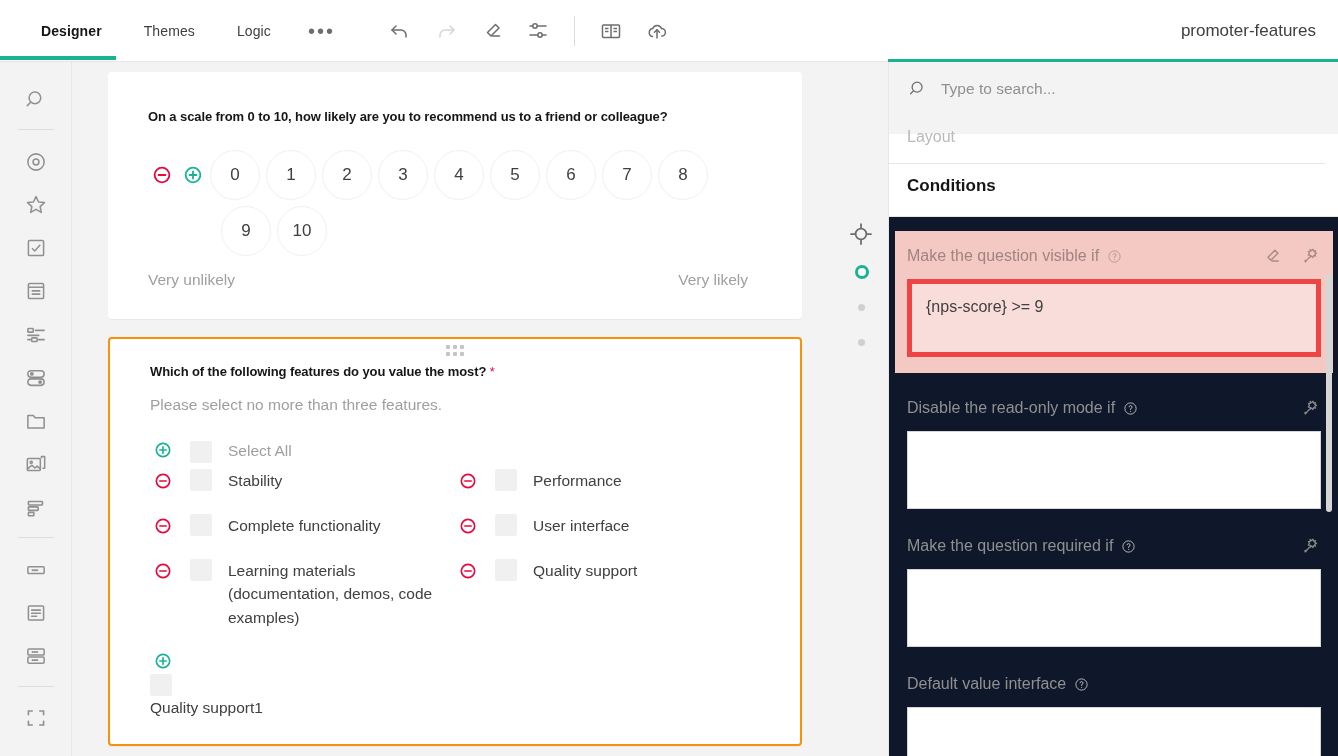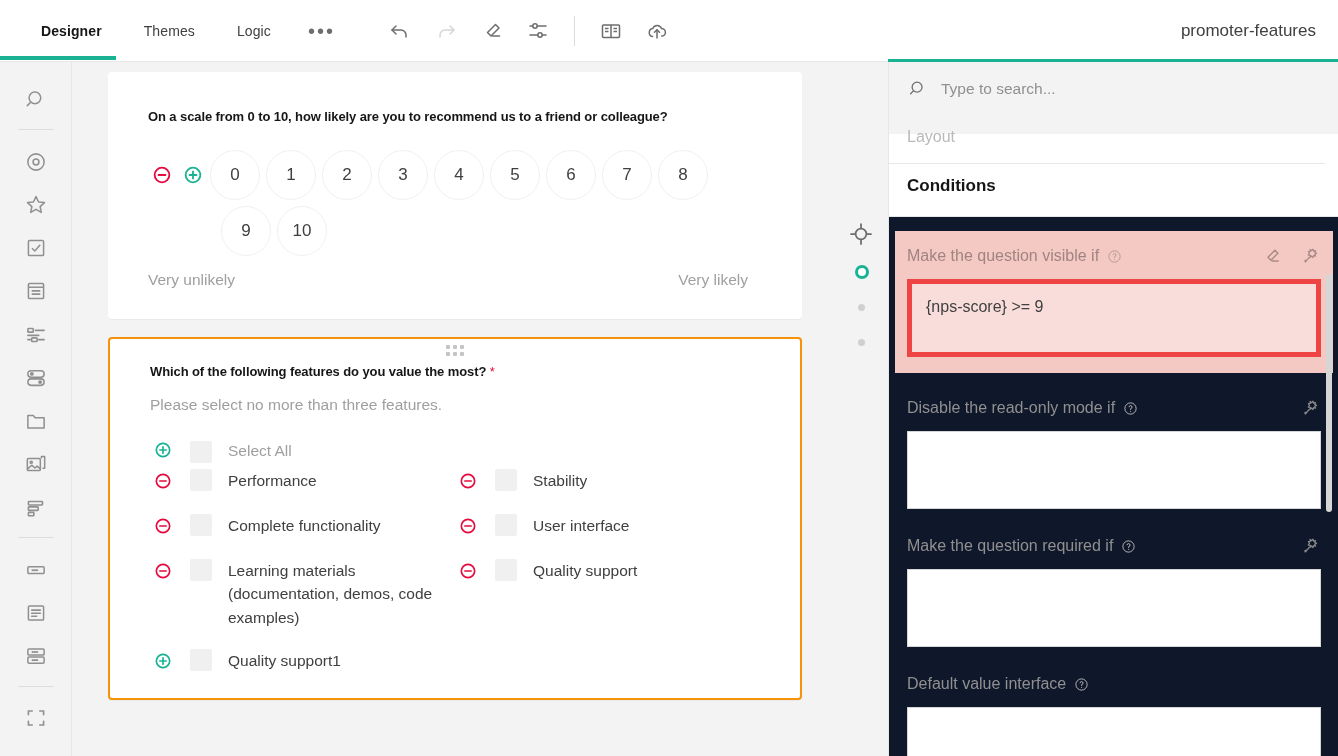--- a/index.html
+++ b/index.html
@@ -369,31 +369,31 @@
 
         <div class="ch-grid">
           <div class="ch-row">
             <div class="ch-adorner minus">
               <svg width="20" height="20" viewBox="0 0 24 24" fill="none" stroke="currentColor" stroke-width="2">
                 <circle cx="12" cy="12" r="8"></circle>
                   <path d="M8.2 12h7.6" stroke-linecap="round"></path>
                 </svg>
             </div>
             <div class="ch-box"></div>
-            <div class="ch-label">Performance</div>
+            <div class="ch-label">Stability</div>
           </div>
           <div class="ch-row">
             <div class="ch-adorner minus">
               <svg width="20" height="20" viewBox="0 0 24 24" fill="none" stroke="currentColor" stroke-width="2">
                 <circle cx="12" cy="12" r="8"></circle>
                   <path d="M8.2 12h7.6" stroke-linecap="round"></path>
                 </svg>
             </div>
             <div class="ch-box"></div>
-            <div class="ch-label">Stability</div>
+            <div class="ch-label">Performance</div>
           </div>
 
           <div class="ch-row">
             <div class="ch-adorner minus">
               <svg width="20" height="20" viewBox="0 0 24 24" fill="none" stroke="currentColor" stroke-width="2">
                 <circle cx="12" cy="12" r="8"></circle>
                   <path d="M8.2 12h7.6" stroke-linecap="round"></path>
                 </svg>
             </div>
             <div class="ch-box"></div>
@@ -424,21 +424,21 @@
             <div class="ch-adorner minus">
               <svg width="20" height="20" viewBox="0 0 24 24" fill="none" stroke="currentColor" stroke-width="2">
                 <circle cx="12" cy="12" r="8"></circle>
                   <path d="M8.2 12h7.6" stroke-linecap="round"></path>
                 </svg>
             </div>
             <div class="ch-box"></div>
             <div class="ch-label">Quality support</div>
           </div>
 
-          <div class="ch-row" style="margin-bottom:12px;">
+          <div class="ch-row" style="margin-bottom:12px;flex-direction:column;">
             <div class="ch-adorner plus">
               <svg width="20" height="20" viewBox="0 0 24 24" fill="none" stroke="currentColor" stroke-width="2">
                 <circle cx="12" cy="12" r="8"></circle>
                   <path d="M8.2 12h7.6M12 8.2v7.6" stroke-linecap="round"></path>
                 </svg>
             </div>
             <div class="ch-box"></div>
             <div class="ch-label">Quality support1</div>
           </div>
         </div>

